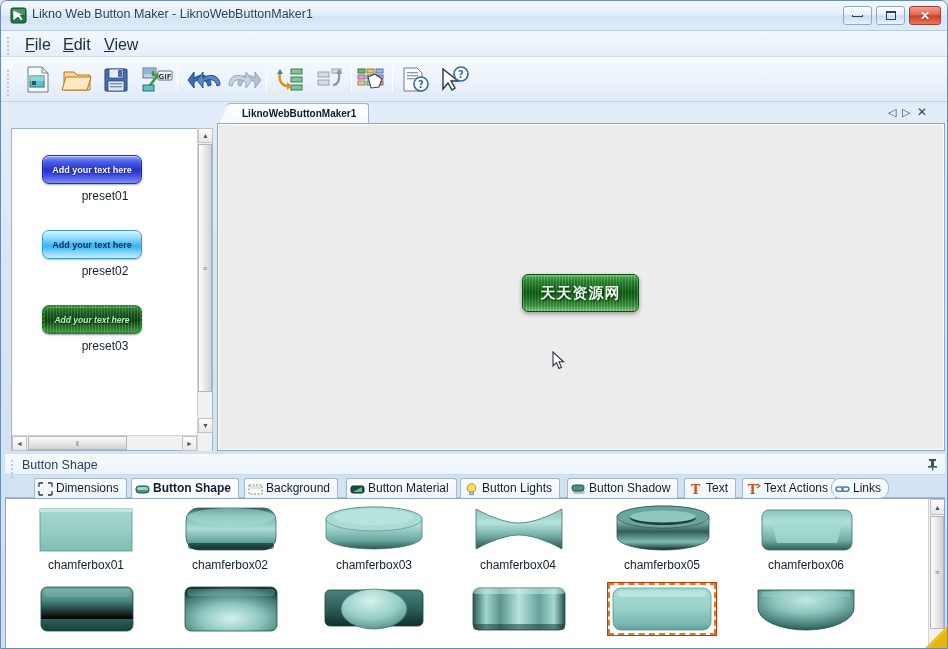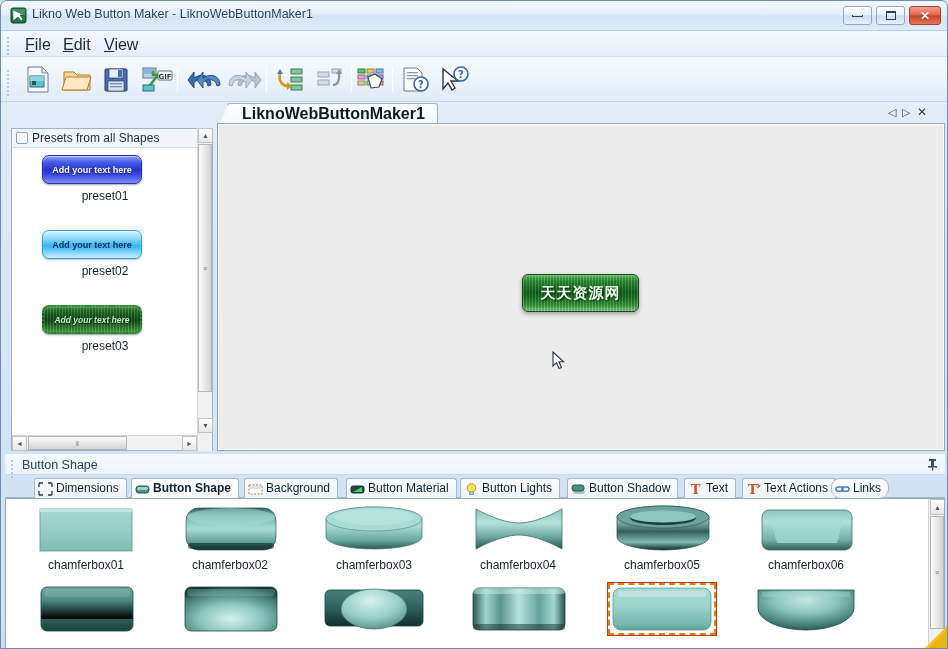--- a/index.html
+++ b/index.html
@@ -196,21 +196,21 @@
   
   #doc-tabbar {
     position: absolute; left: 216px; top: 101px; width: 728px; height: 22px;
   }
   #doc-tab {
     position: absolute; left: 10px; top: 1px; height: 21px;
     padding: 0 12px 0 14px;
     background: linear-gradient(180deg,#ffffff 0%, #f3f7fc 100%);
     border: 1px solid #9fb5cc; border-bottom: none;
     border-radius: 3px 3px 0 0;
-    font-size: 16px; font-weight: bold; color: #0e1b28;
+    font-size: 10px; font-weight: bold; color: #0e1b28;
     line-height: 20px; cursor: pointer;
   }
   #doc-tab::before {
     content: ""; position: absolute; left: -9px; bottom: -1px;
     width: 0; height: 0;
     border-left: 9px solid transparent; border-bottom: 21px solid #f6f9fd;
   }
   #doc-tabline {
     position: absolute; left: 0; bottom: 0; width: 728px; height: 1px; background: #9fb5cc;
   }
@@ -468,24 +468,20 @@
         <circle cx="26" cy="11" r="7" fill="#ffffff" stroke="#2f68a8" stroke-width="1.6"></circle>
         <text x="26" y="15" font-family="DejaVu Sans, sans-serif" font-size="10" font-weight="bold" fill="#2f68a8" text-anchor="middle">?</text>
       </svg>
     </div>
   </div>
 
   <div id="presets-panel">
 
     <div id="presets-body">
 
-      <div id="presets-allshapes">
-        <div id="allshapes-check"></div>
-        <div id="allshapes-label">Presets from all Shapes</div>
-      </div>
 
       <div class="preset-item" style="top:26px; height:72px;">
         <div class="preset-thumb" style="top:0;">
           <div class="pbtn1">Add your text here</div>
         </div>
         <div class="preset-name" style="top:34px;">preset01</div>
       </div>
 
       <div class="preset-item" style="top:101px; height:72px;">
         <div class="preset-thumb" style="top:0;">

